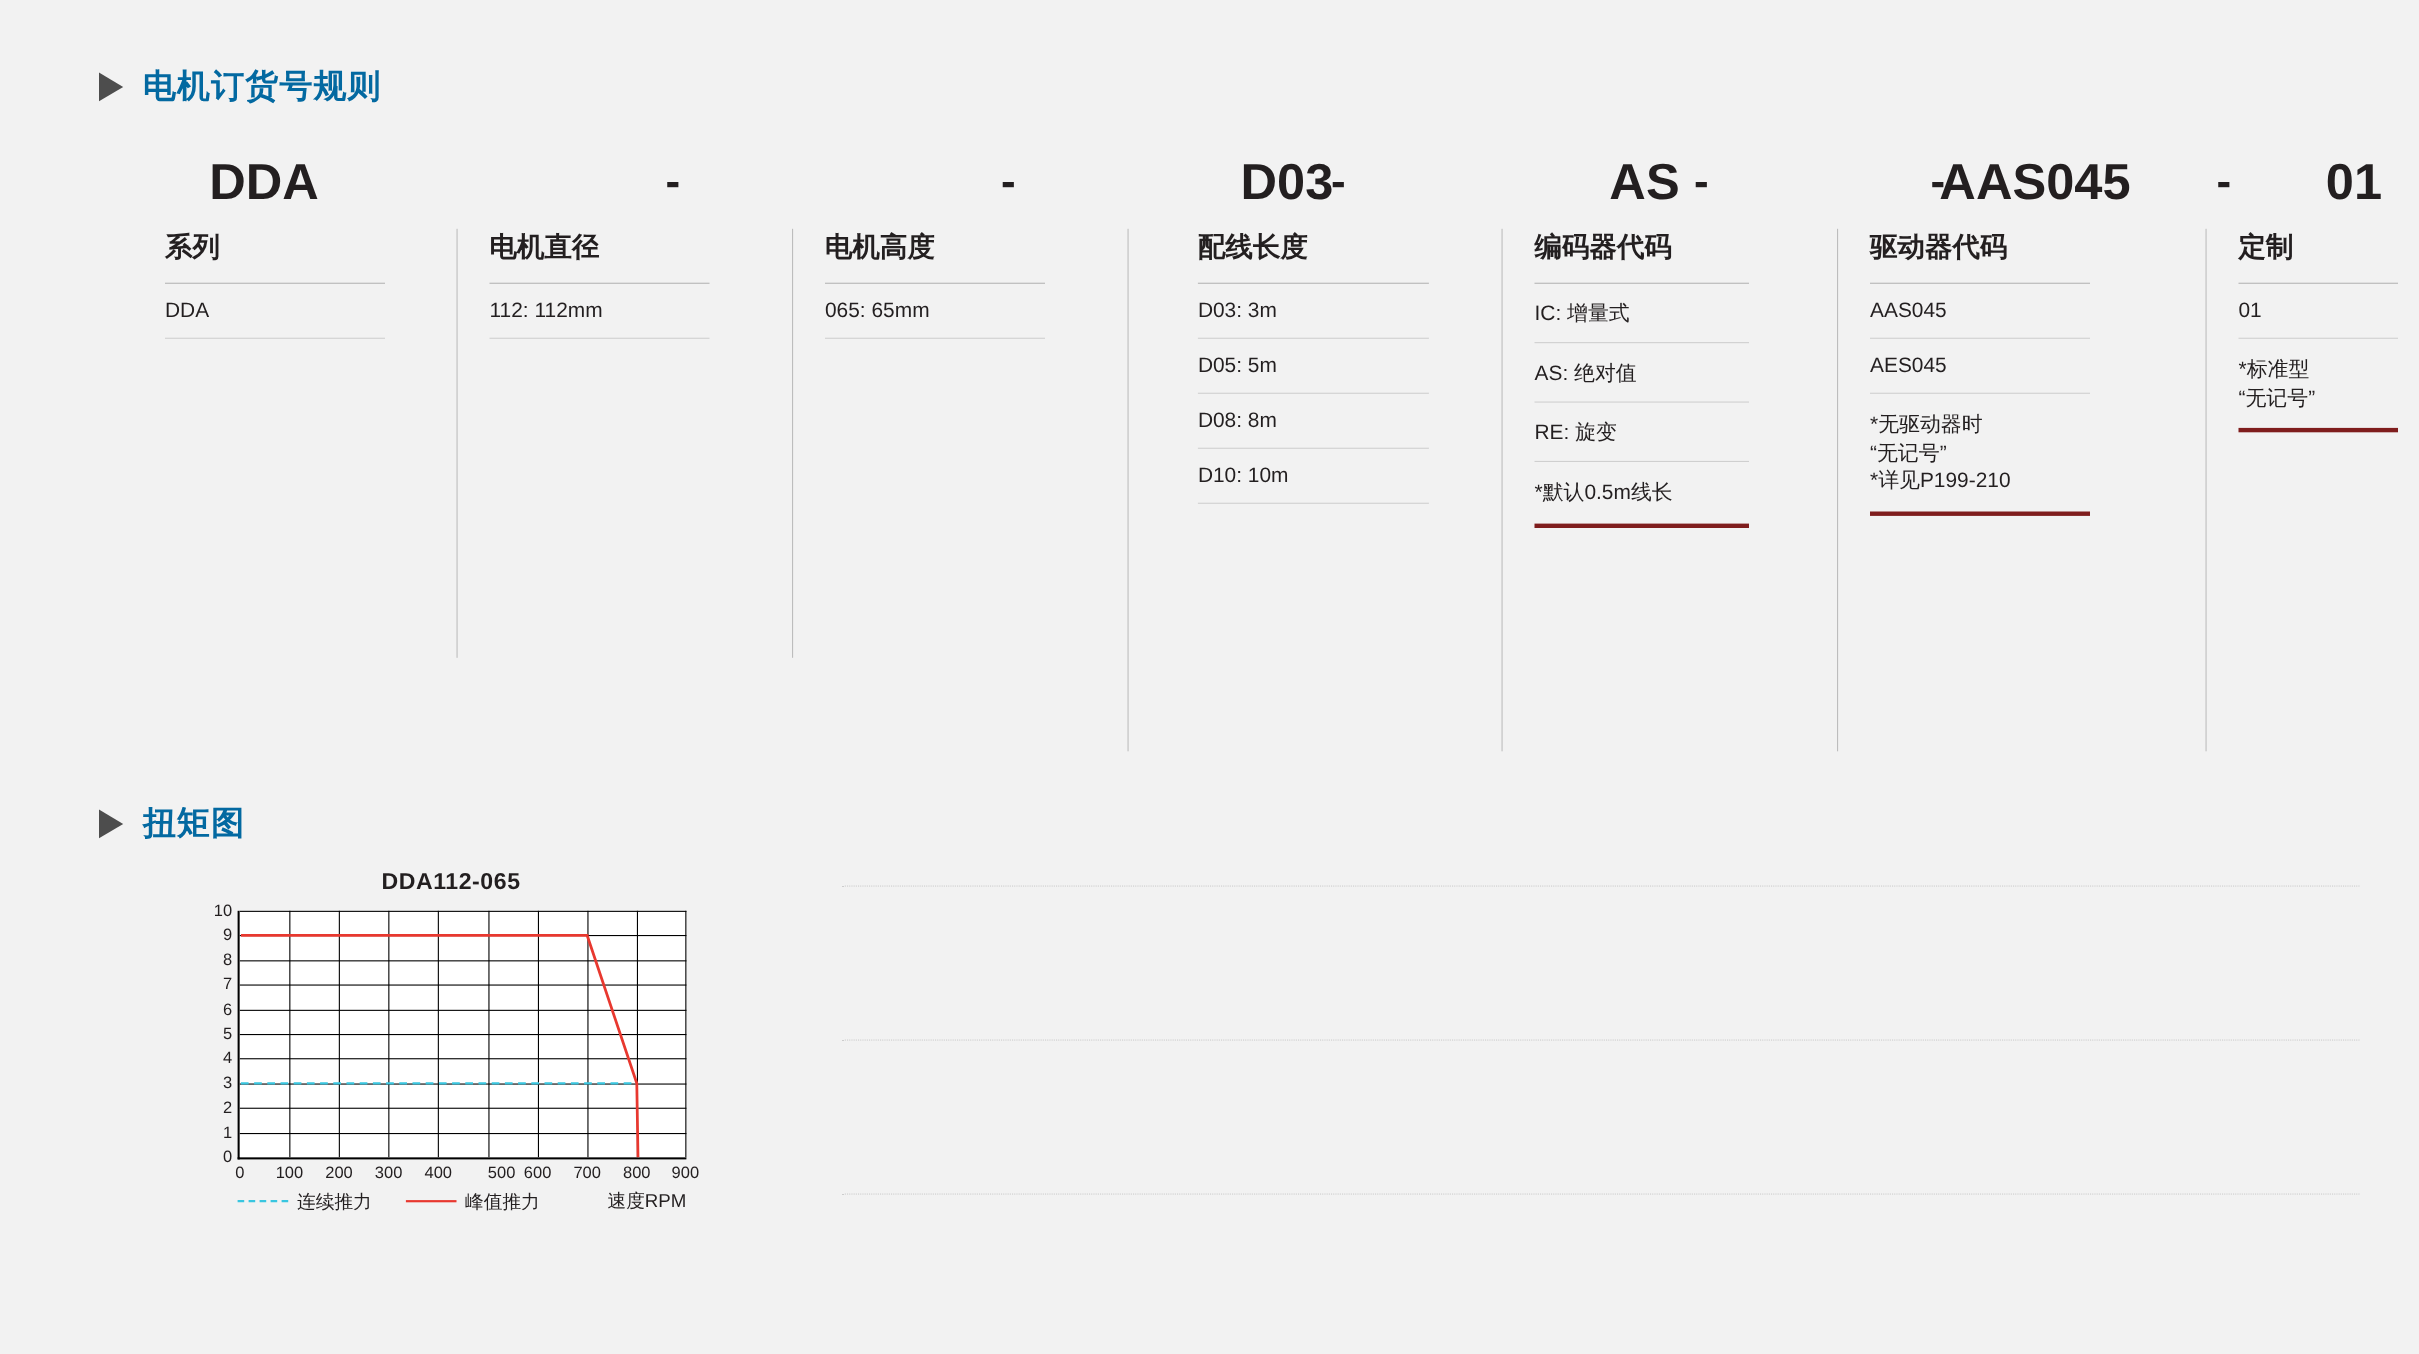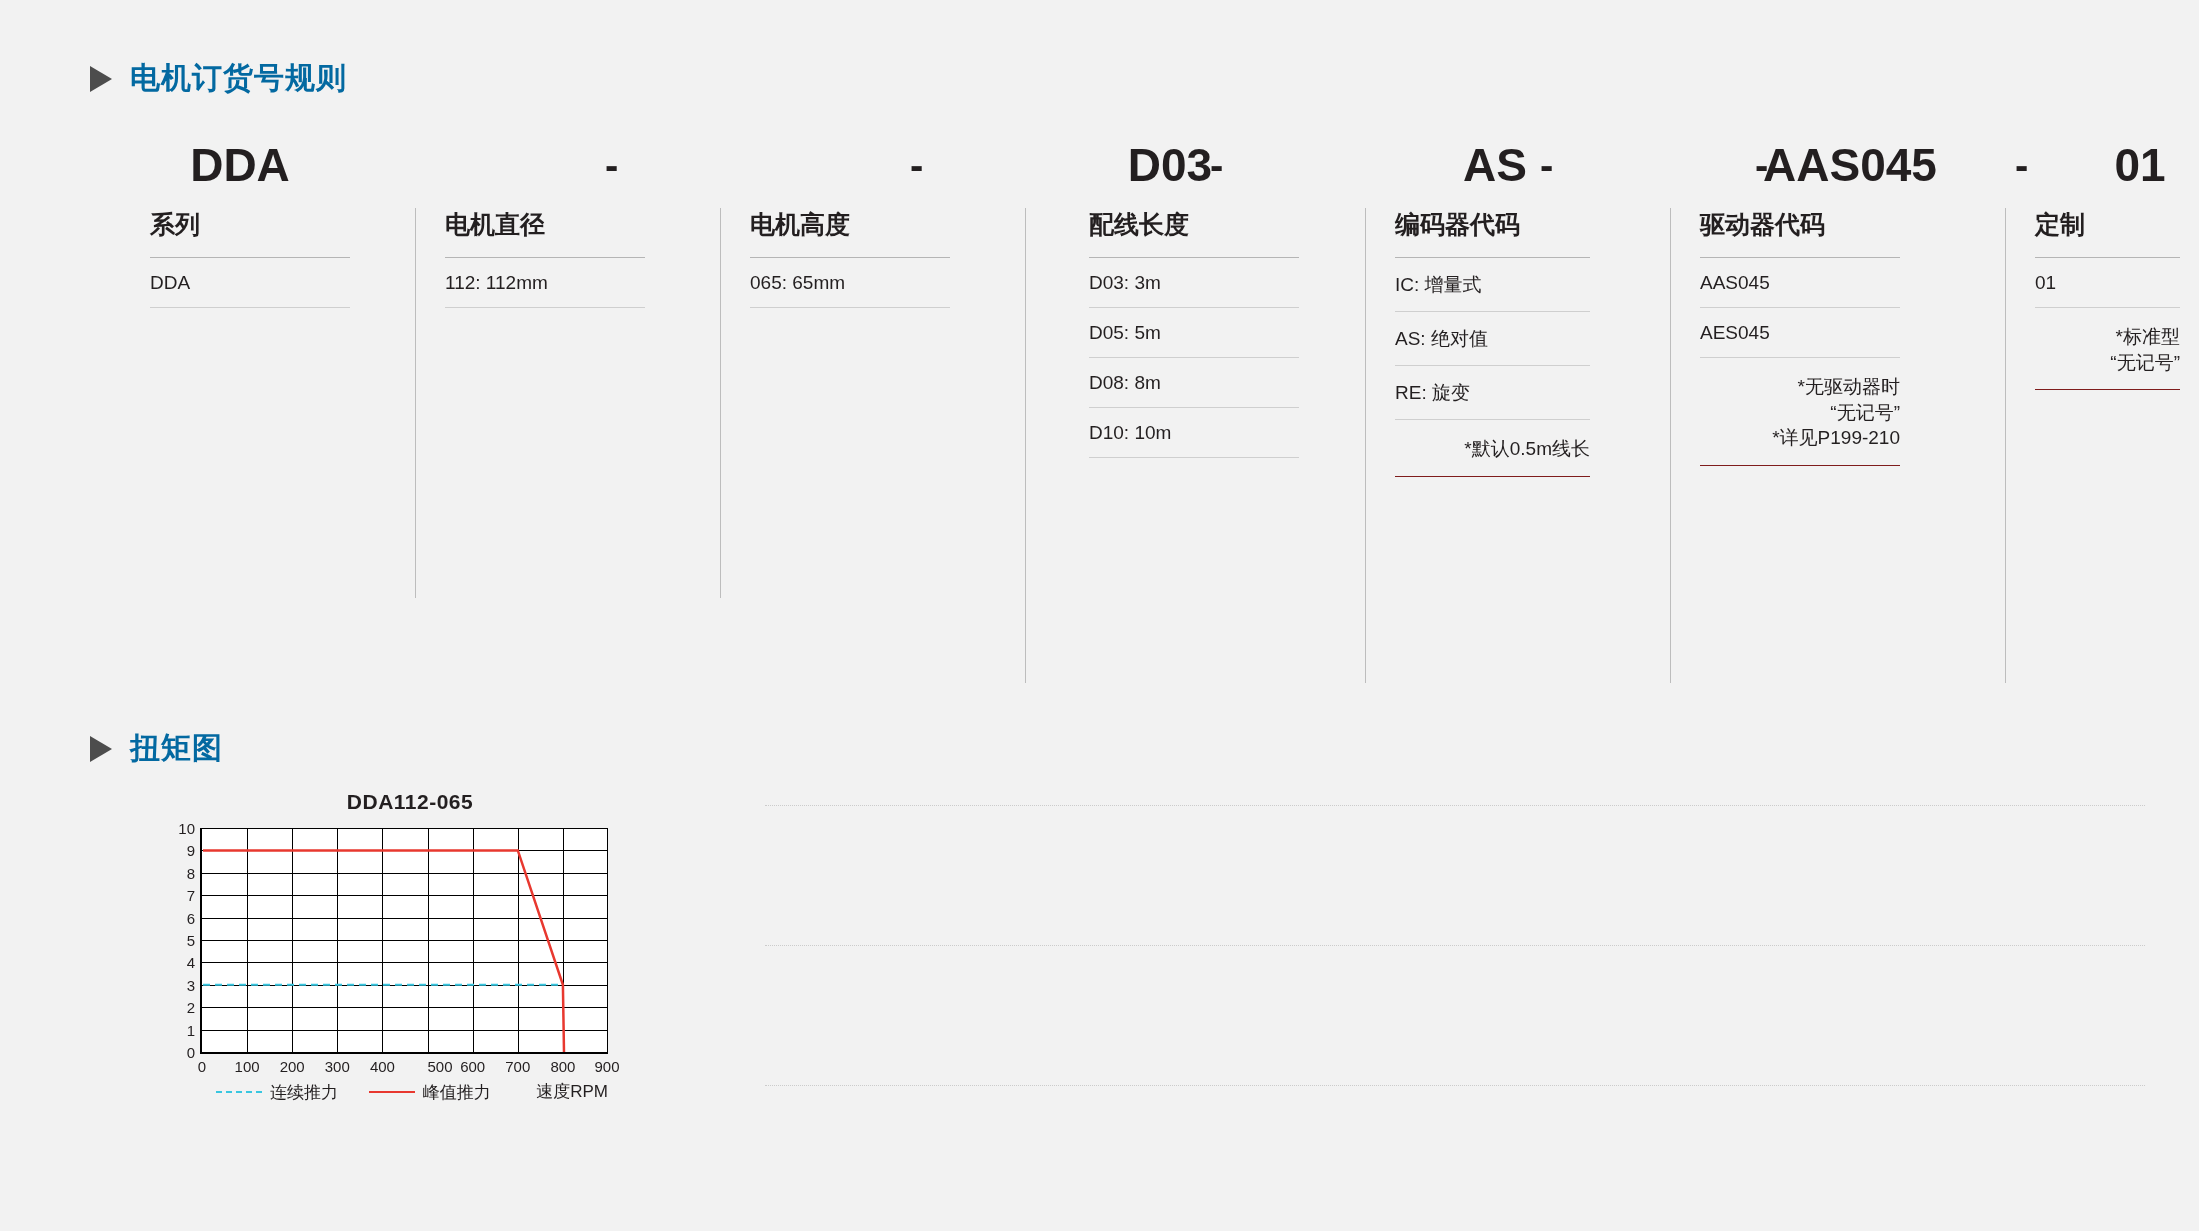--- a/index.html
+++ b/index.html
@@ -94,25 +94,24 @@
     white-space: nowrap;
   }
   .col-item {
     font-size: 19px;
     padding: 14px 0 13px 0;
     border-bottom: 1px solid #cfcfcf;
     white-space: nowrap;
     color: #231f20;
   }
   .col-item.note {
-    border-bottom: 1px solid #7f1d1d;
+    border-bottom: 4px solid #7f1d1d;
     line-height: 1.35;
     padding-top: 16px;
     padding-bottom: 14px;
-    text-align: right;
   }
 
   
   #chart-block {
     position: absolute;
     left: 150px;
     top: 700px;
   }
   .chart-wrap {
     position: absolute;
@@ -131,21 +130,21 @@
   .chart-head {
     position: relative;
     height: 26px;
     font-size: 17px;
   }
   .chart-head .lbl-left { position: absolute; left: 36px; top: 0; }
   .chart-head .lbl-right { position: absolute; right: 2px; top: 0; }
 
   .plot-area {
     position: relative;
-    margin-left: 20px;
+    margin-left: 36px;
     width: 408px;
     height: 226px;
     border-left: 2px solid #000;
     border-bottom: 2px solid #000;
     box-sizing: border-box;
   }
   .plot-inner {
     position: absolute;
     left: 0; top: 0; right: 0; bottom: 0;
     background: #fff;

